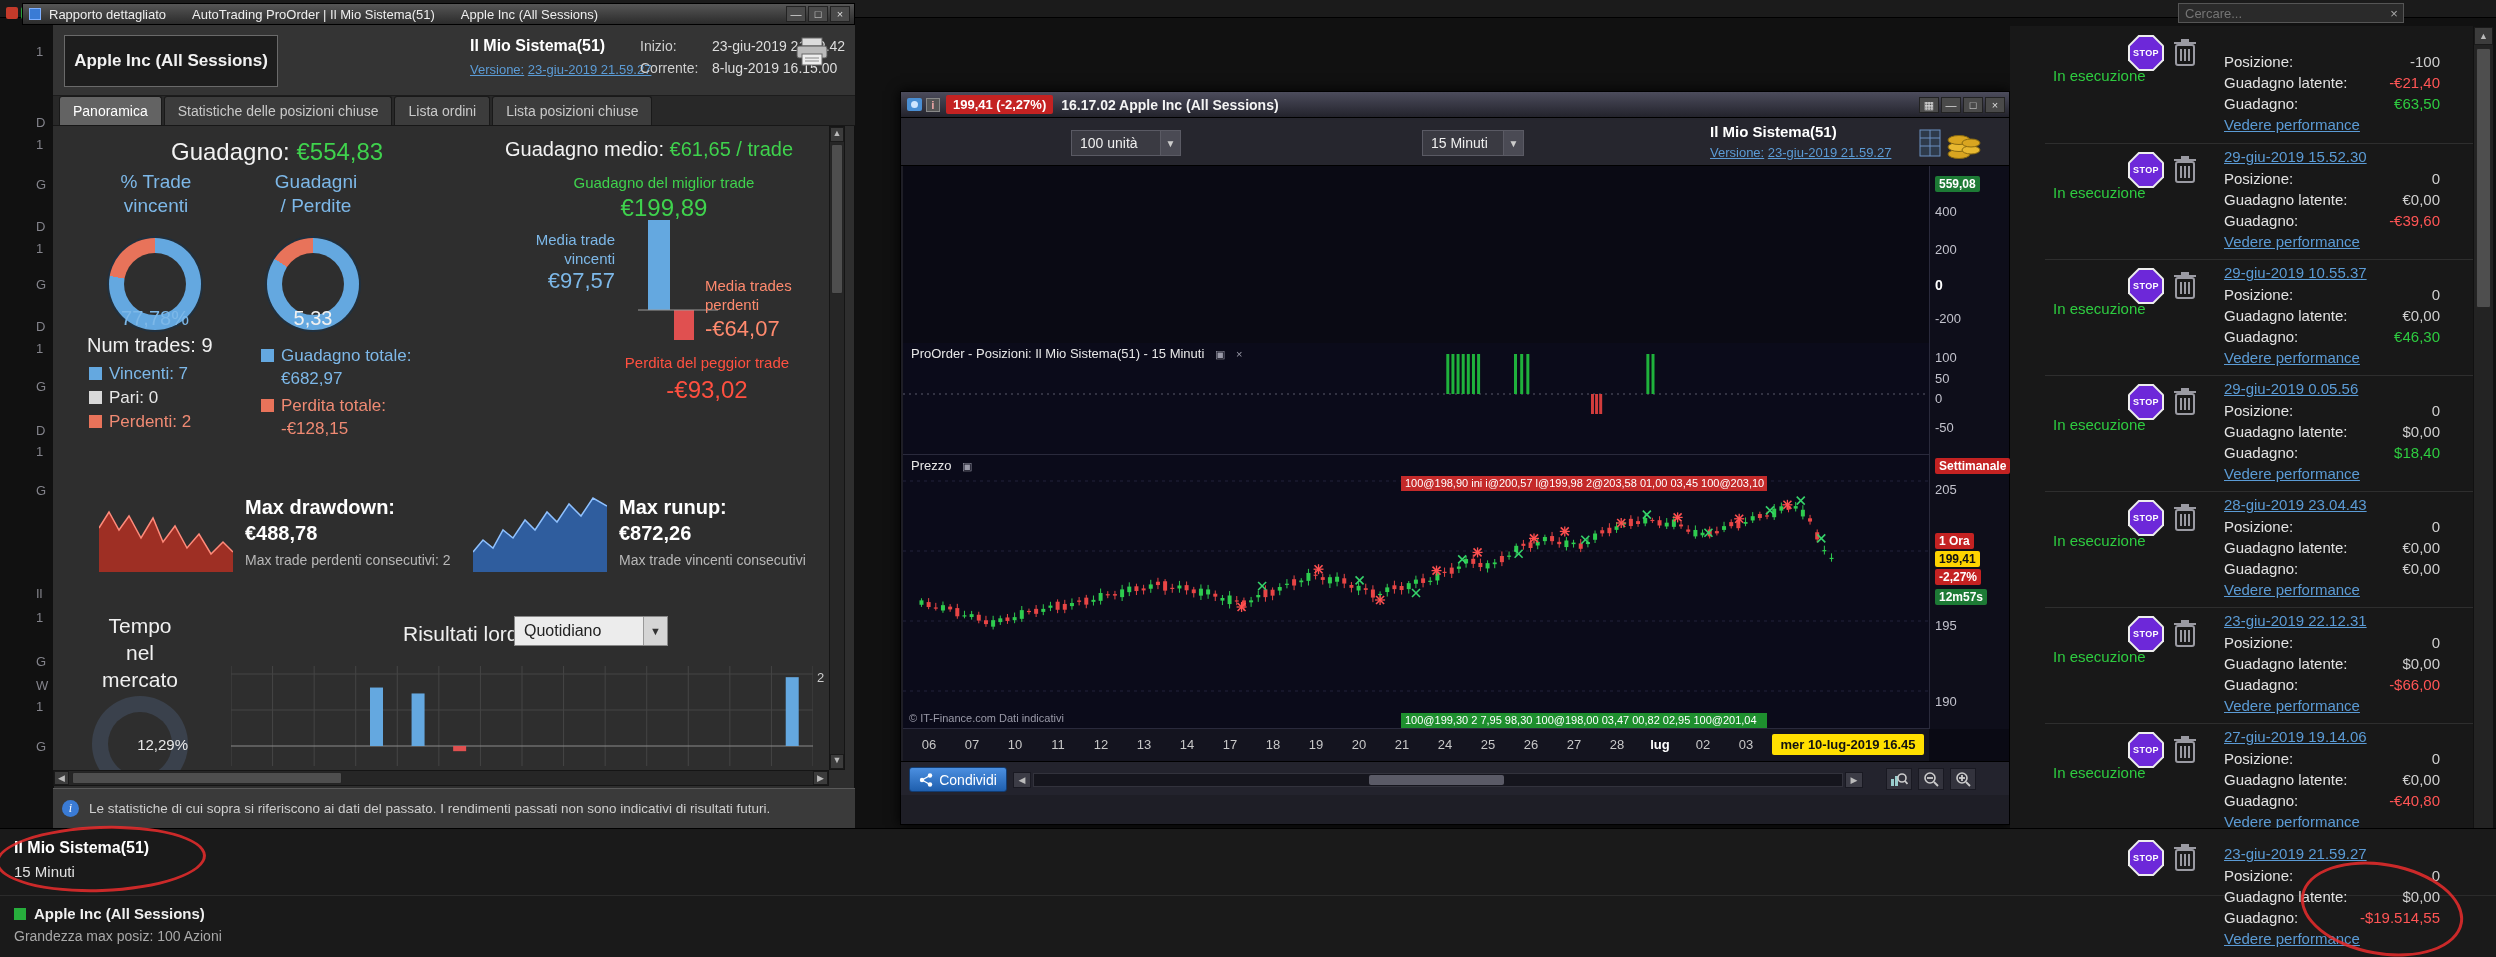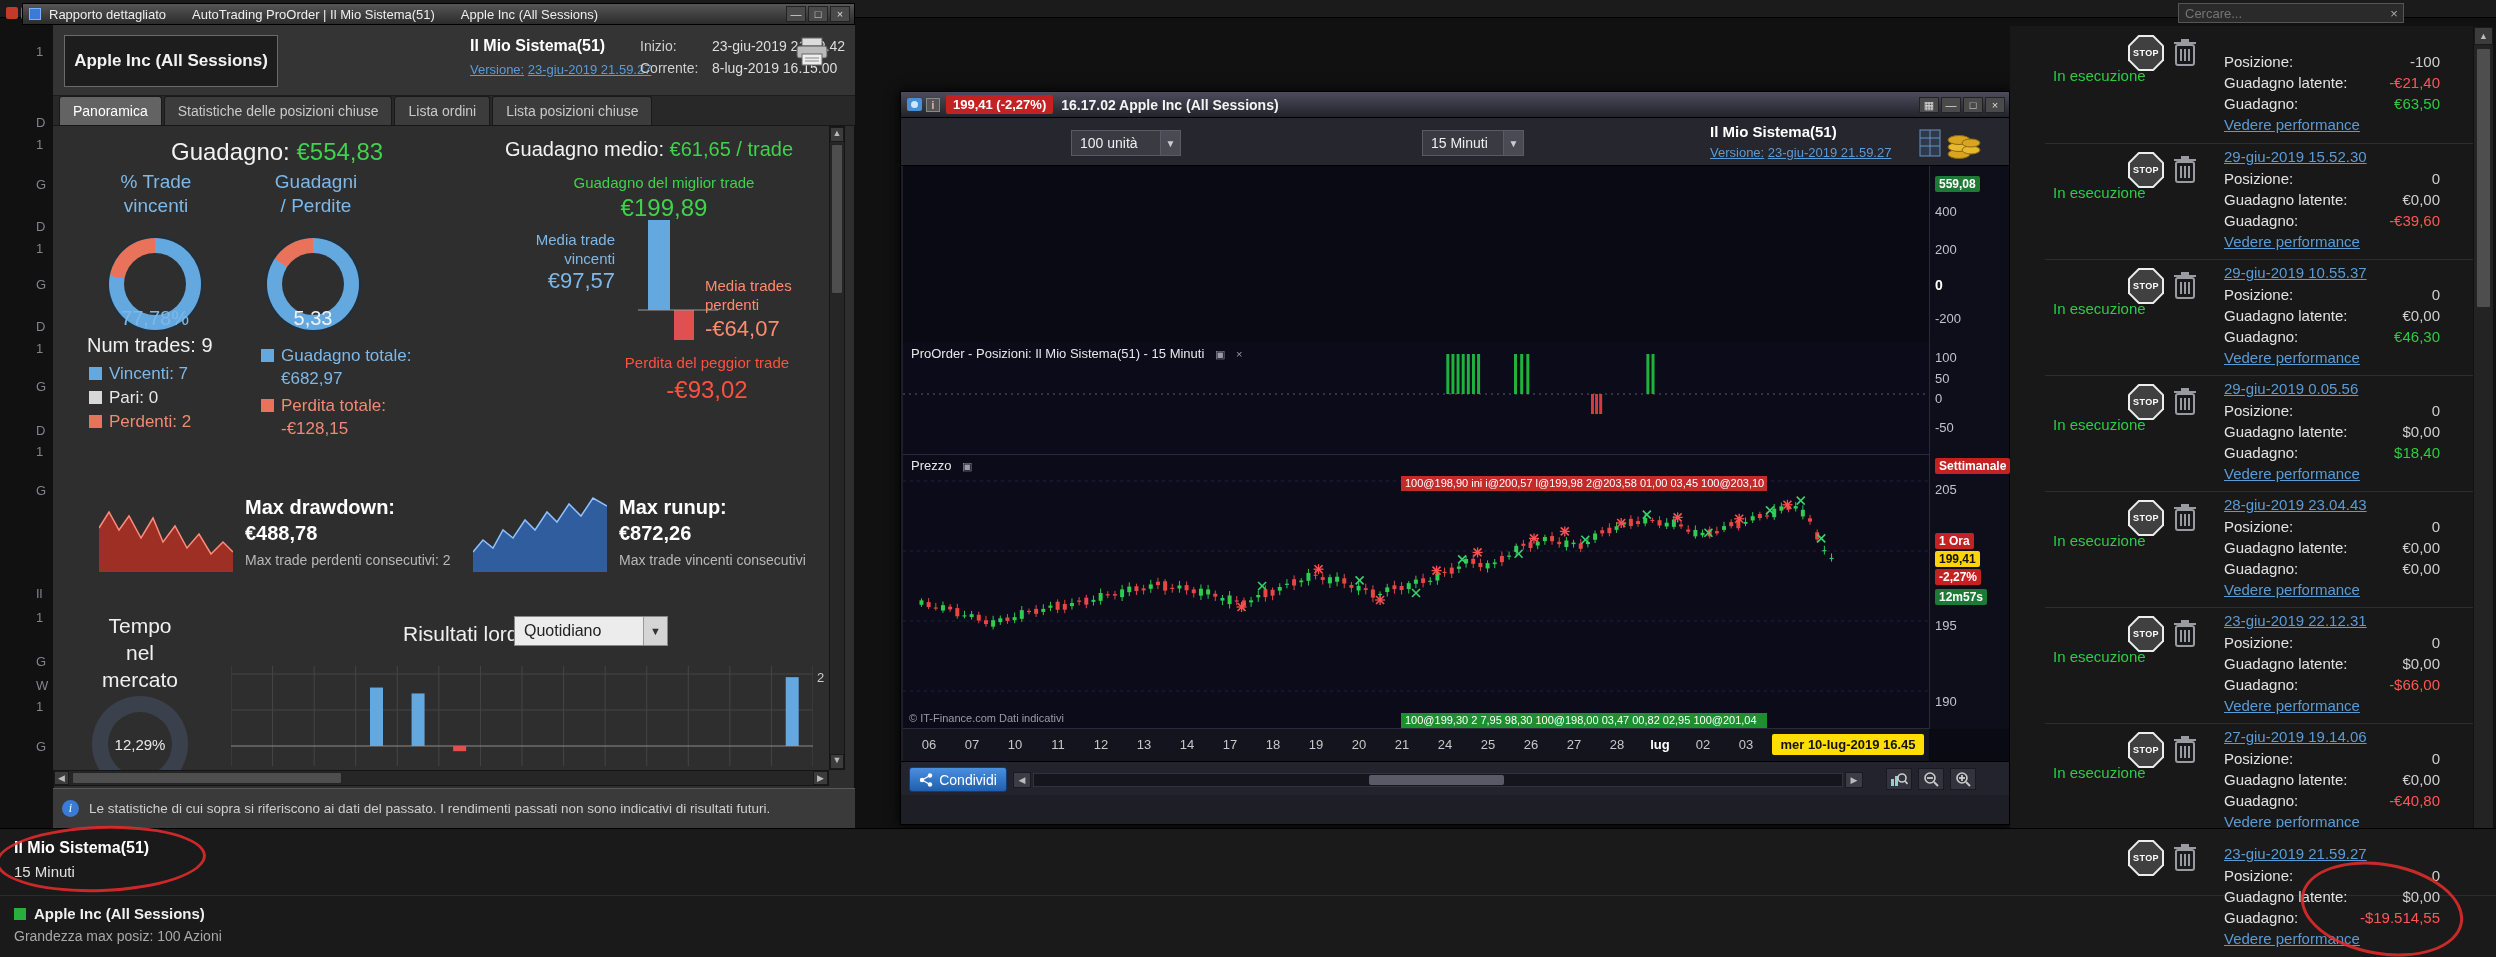--- a/index.html
+++ b/index.html
@@ -57,21 +57,21 @@
 #worst-val{position:absolute;left:542px;top:250px;width:224px;text-align:center;font-size:24px;color:#ff5040}
 #dd-spark{position:absolute;left:46px;top:362px}
 #dd-lab{position:absolute;left:192px;top:370px;font-size:20px;font-weight:bold;color:#fff}
 #dd-val{position:absolute;left:192px;top:396px;font-size:20px;font-weight:bold;color:#fff}
 #dd-sub{position:absolute;left:192px;top:426px;font-size:14px;color:#b8b8b8}
 #ru-spark{position:absolute;left:420px;top:362px}
 #ru-lab{position:absolute;left:566px;top:370px;font-size:20px;font-weight:bold;color:#fff}
 #ru-val{position:absolute;left:566px;top:396px;font-size:20px;font-weight:bold;color:#fff}
 #ru-sub{position:absolute;left:566px;top:426px;font-size:14px;color:#b8b8b8;white-space:nowrap}
 #time-lab{position:absolute;left:28px;top:486px;width:118px;text-align:center;font-size:21px;line-height:27px;color:#f0f0f0}
-#pie-time{position:absolute;left:39px;top:570px;width:96px;height:96px;border-radius:50%;display:flex;align-items:center;justify-content:center}
+#pie-time{position:absolute;left:39px;top:570px;width:96px;height:96px;border-radius:50%;display:flex;align-items:center;justify-content:flex-end}
 #pie-time::after{content:"";position:absolute;inset:16px;background:#2e2e2e;border-radius:50%}
 #pie-time span{position:relative;z-index:2;font-size:15px;color:#e8e8e8}
 #gross-lab{position:absolute;left:350px;top:496px;font-size:21px;color:#f0f0f0}
 #gross-dd{position:absolute;left:461px;top:490px;width:154px;height:30px;background:#ececec;color:#222;font-size:16px;display:flex;align-items:center;border:1px solid #888}
 #gross-dd .txt{flex:1;padding-left:9px}
 #gross-dd .arr{width:24px;height:28px;background:#d5d5d5;border-left:1px solid #999;color:#333;font-size:11px;display:flex;align-items:center;justify-content:center}
 #gross-tick{position:absolute;left:764px;top:544px;font-size:13px;color:#ccc}
 #svg-gross{position:absolute;left:178px;top:540px}
 
 .sb{background:#262626;border:1px solid #151515}
@@ -123,21 +123,21 @@
 #cw-status-txt{position:absolute;left:10px;top:7px;color:#e4e4e4}
 #aapl-icon{position:absolute;left:1040px;top:7px;width:16px;height:16px;background:#2f6fc4;border-radius:2px;color:#fff;font-size:10px;text-align:center;line-height:16px}
 #aapl-link{position:absolute;left:1062px;top:7px;font-weight:bold}
 
 #right-panel{position:absolute;left:2010px;top:26px;width:463px;height:802px;background:#181818}
 #rows-host{position:absolute;left:35px;top:0;width:428px;height:802px;overflow:hidden}
 .rp-row{position:absolute;left:0;width:428px;height:116px}
 .rp-row.sep{border-top:1px solid #2e2e2e}
 .rp-status{position:absolute;left:8px;top:40px;color:#2ecc40;font-size:15px}
 .stop-btn{position:absolute;left:83px;top:8px;width:36px;height:36px;background:#ededed;clip-path:polygon(29% 0,71% 0,100% 29%,100% 71%,71% 100%,29% 100%,0 71%,0 29%)}
-.stop-inner{position:absolute;inset:2px;background:#404040;clip-path:polygon(29% 0,71% 0,100% 29%,100% 71%,71% 100%,29% 100%,0 71%,0 29%);display:flex;align-items:center;justify-content:center}
+.stop-inner{position:absolute;inset:2px;background:#6d28d9;clip-path:polygon(29% 0,71% 0,100% 29%,100% 71%,71% 100%,29% 100%,0 71%,0 29%);display:flex;align-items:center;justify-content:center}
 .stop-txt{font-size:9px;font-weight:bold;color:#fff;letter-spacing:.4px}
 .trash{position:absolute;left:127px;top:10px}
 .rp-details{position:absolute;left:179px;top:4px;width:216px;height:108px}
 .rp-date{position:absolute;left:0;top:0;font-size:15px}
 .rp-line{position:absolute;left:0;width:216px;font-size:15px;color:#e2e2e2}
 .rp-val{position:absolute;right:0;top:0}
 .val-pos{color:#2ecc40}.val-neg{color:#ff5555}.val-flat{color:#cfcfcf}
 .rp-link{position:absolute;left:0;font-size:15px}
 #vscroll2{position:absolute;left:2473px;top:26px;width:21px;height:921px;background:#232323;border:1px solid #111}
 

